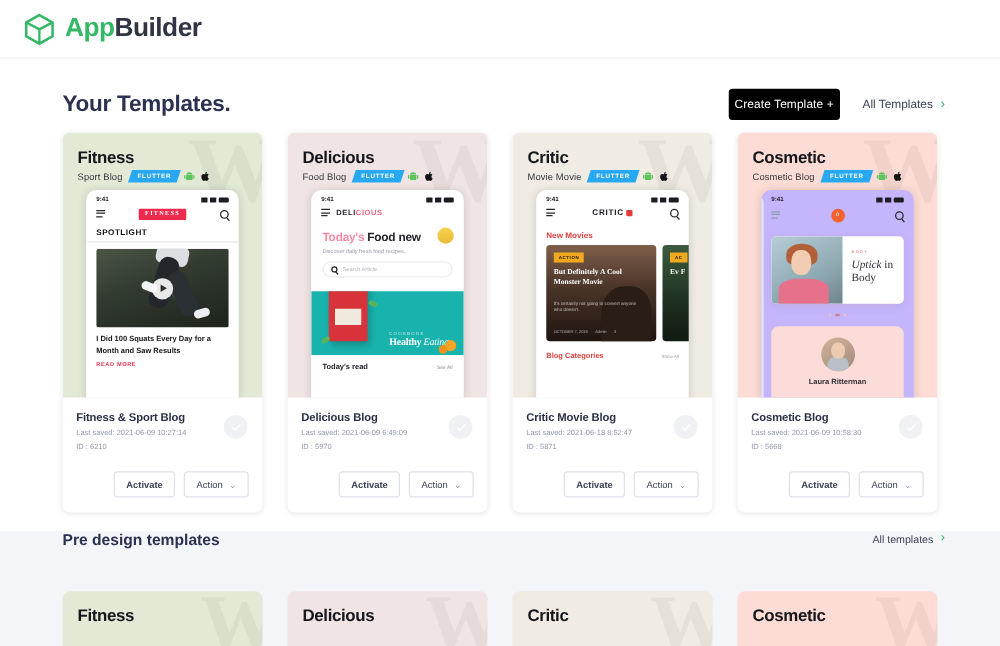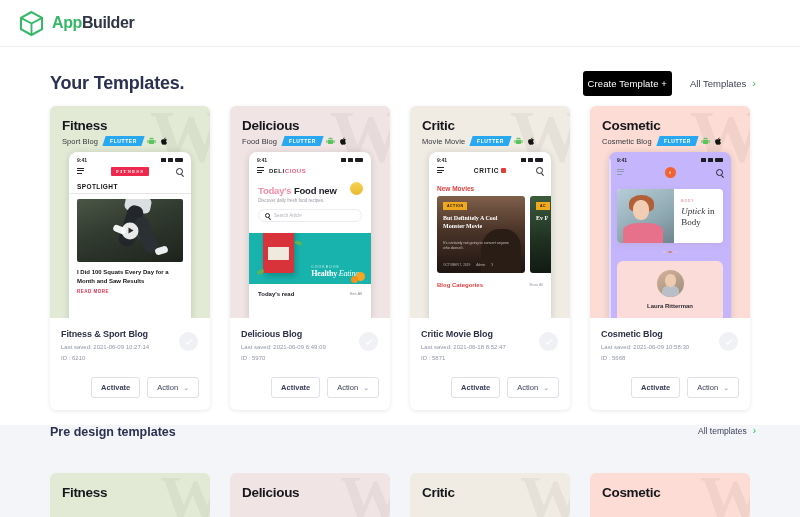--- a/index.html
+++ b/index.html
@@ -15,21 +15,21 @@
   .topbar {
     height: 47px;
     background: #ffffff;
     border-bottom: 1px solid #eceef3;
     display: flex; align-items: center;
     padding: 0 28px 0 18px;
     position: relative;
   }
   .brand { display: flex; align-items: center; gap: 7px; }
   .brand-mark { width: 27px; height: 27px; display: block; }
-  .brand-text { font-size: 16px; font-weight: bold; letter-spacing: -0.4px; }
+  .brand-text { font-size: 21px; font-weight: bold; letter-spacing: -0.4px; }
   .brand-text .b1 { color: #34b865; }
   .brand-text .b2 { color: #2f3545; }
   .nav { margin-left: auto; display: flex; align-items: center; gap: 30px; }
   .nav a {
     font-size: 11.5px; color: #5c6173; text-decoration: none;
   }
 
   
   .section-head {
     display: flex; align-items: center;

